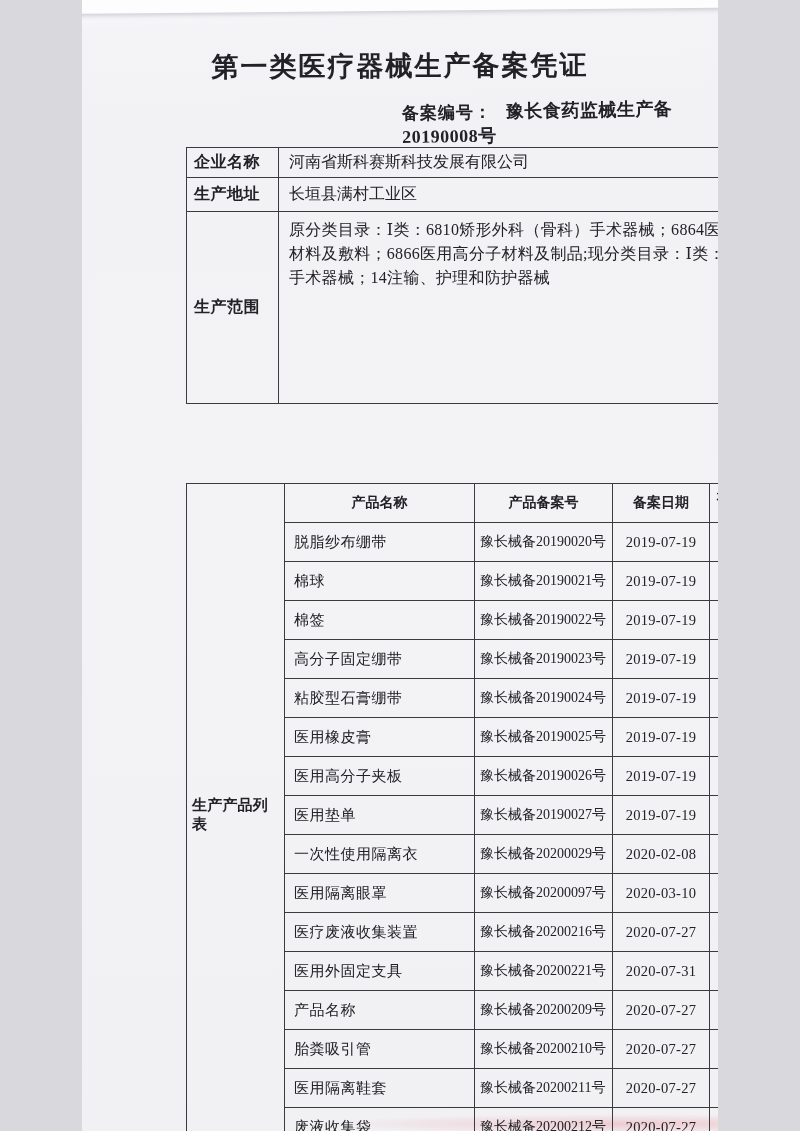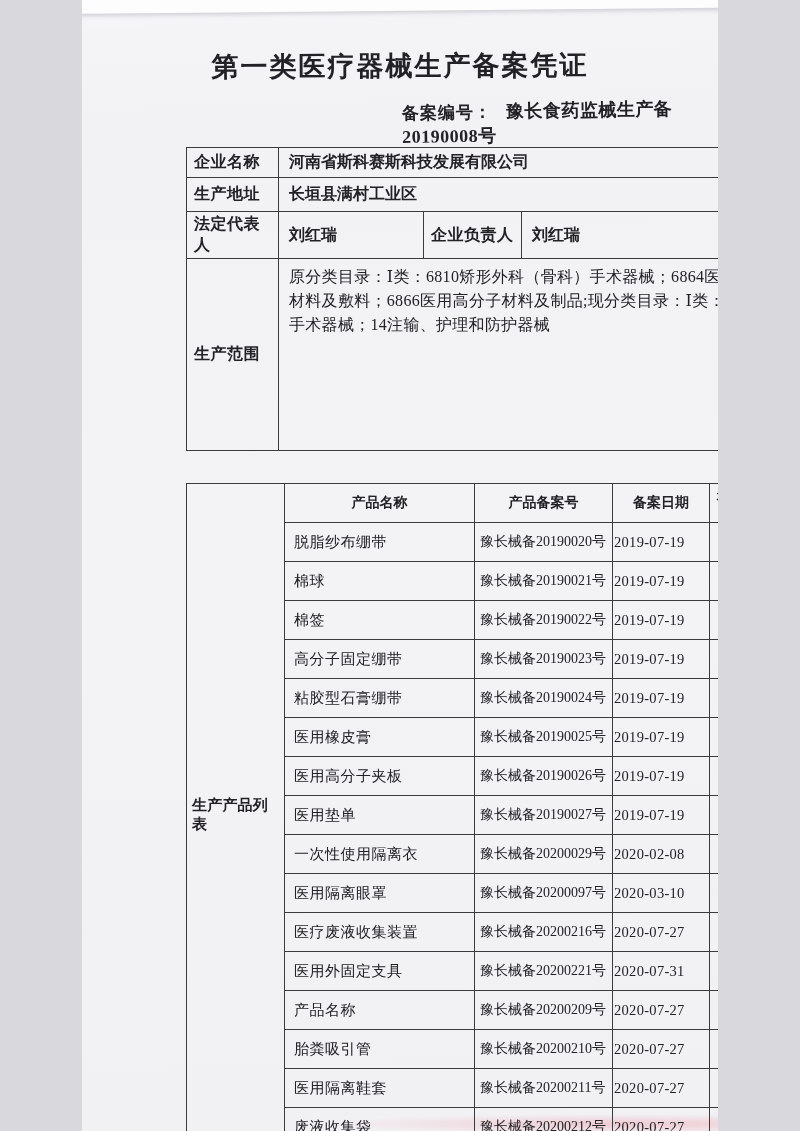--- a/index.html
+++ b/index.html
@@ -28,37 +28,37 @@
     transform:rotate(-0.9deg); transform-origin:left center;
   }
   .record-line .num { font-size:18px; margin-left:14px; letter-spacing:0.5px; }
 
   table { border-collapse:collapse; table-layout:fixed; }
   td, th { border:1.6px solid #3b3a3f; overflow:hidden; }
 
   .info-table { position:absolute; left:104px; top:147px; width:607px; }
   .info-table td { font-size:16px; vertical-align:middle; }
   .info-table td.lbl { font-weight:bold; padding:2px 2px 2px 7px; letter-spacing:0.5px; }
-  .info-table td.val { padding:2px 6px 2px 10px;font-weight:bold; }
+  .info-table td.val { padding:2px 6px 2px 10px; }
   .info-table td.scope-val {
     vertical-align:top; padding:6px 16px 4px 10px; line-height:24px; letter-spacing:0.3px;
   }
 
   .product-table { position:absolute; left:104px; top:483px; width:607px; }
   .product-table th {
     font-size:14px; font-weight:bold; text-align:center; vertical-align:middle;
     height:25px; padding:1px 2px;
   }
   .product-table td { font-size:15px; vertical-align:middle; height:36px; }
   .product-table td.side {
     font-weight:bold; font-size:15px; padding:2px 2px 2px 5px; letter-spacing:0.2px;
   }
   .product-table td.c0 { padding-left:9px; letter-spacing:0.5px; }
   .product-table td.c1 { padding-left:5px; font-size:14px; }
-  .product-table td.c2 { font-size:14.5px; letter-spacing:0.3px; }
+  .product-table td.c2 { text-align:center; font-size:14.5px; letter-spacing:0.3px; }
   .product-table td.c3 { text-align:center; }
 
   .stamp {
     position:absolute; left:700px; top:748px; width:100px; height:215px;
     mix-blend-mode:multiply; opacity:0.92; pointer-events:none;
   }
   .stamp text { font-family:"Liberation Serif","DejaVu Serif",serif; }
 </style>
 </head>
 <body>
@@ -78,26 +78,20 @@
         <col style="width:272px">
       </colgroup>
     <tbody>
         <tr style="height:30px">
       <td class="lbl">企业名称</td>
       <td class="val" colspan="3">河南省斯科赛斯科技发展有限公司</td>
     </tr>
     <tr style="height:34px">
       <td class="lbl">生产地址</td>
       <td class="val" colspan="3">长垣县满村工业区</td>
-    </tr>
-    <tr style="height:32px">
-      <td class="lbl">法定代表人</td>
-      <td class="val">刘红瑞</td>
-      <td class="lbl">企业负责人</td>
-      <td class="val">刘红瑞</td>
     </tr>
     <tr style="height:192px">
       <td class="lbl">生产范围</td>
       <td class="scope-val" colspan="3">原分类目录：Ⅰ类：6810矫形外科（骨科）手术器械；6864医用卫生材料及敷料；6866医用高分子材料及制品;现分类目录：Ⅰ类：04骨科手术器械；14注输、护理和防护器械</td>
     </tr>
   </tbody>
     </table>
 
   <table class="product-table">
     <colgroup>

